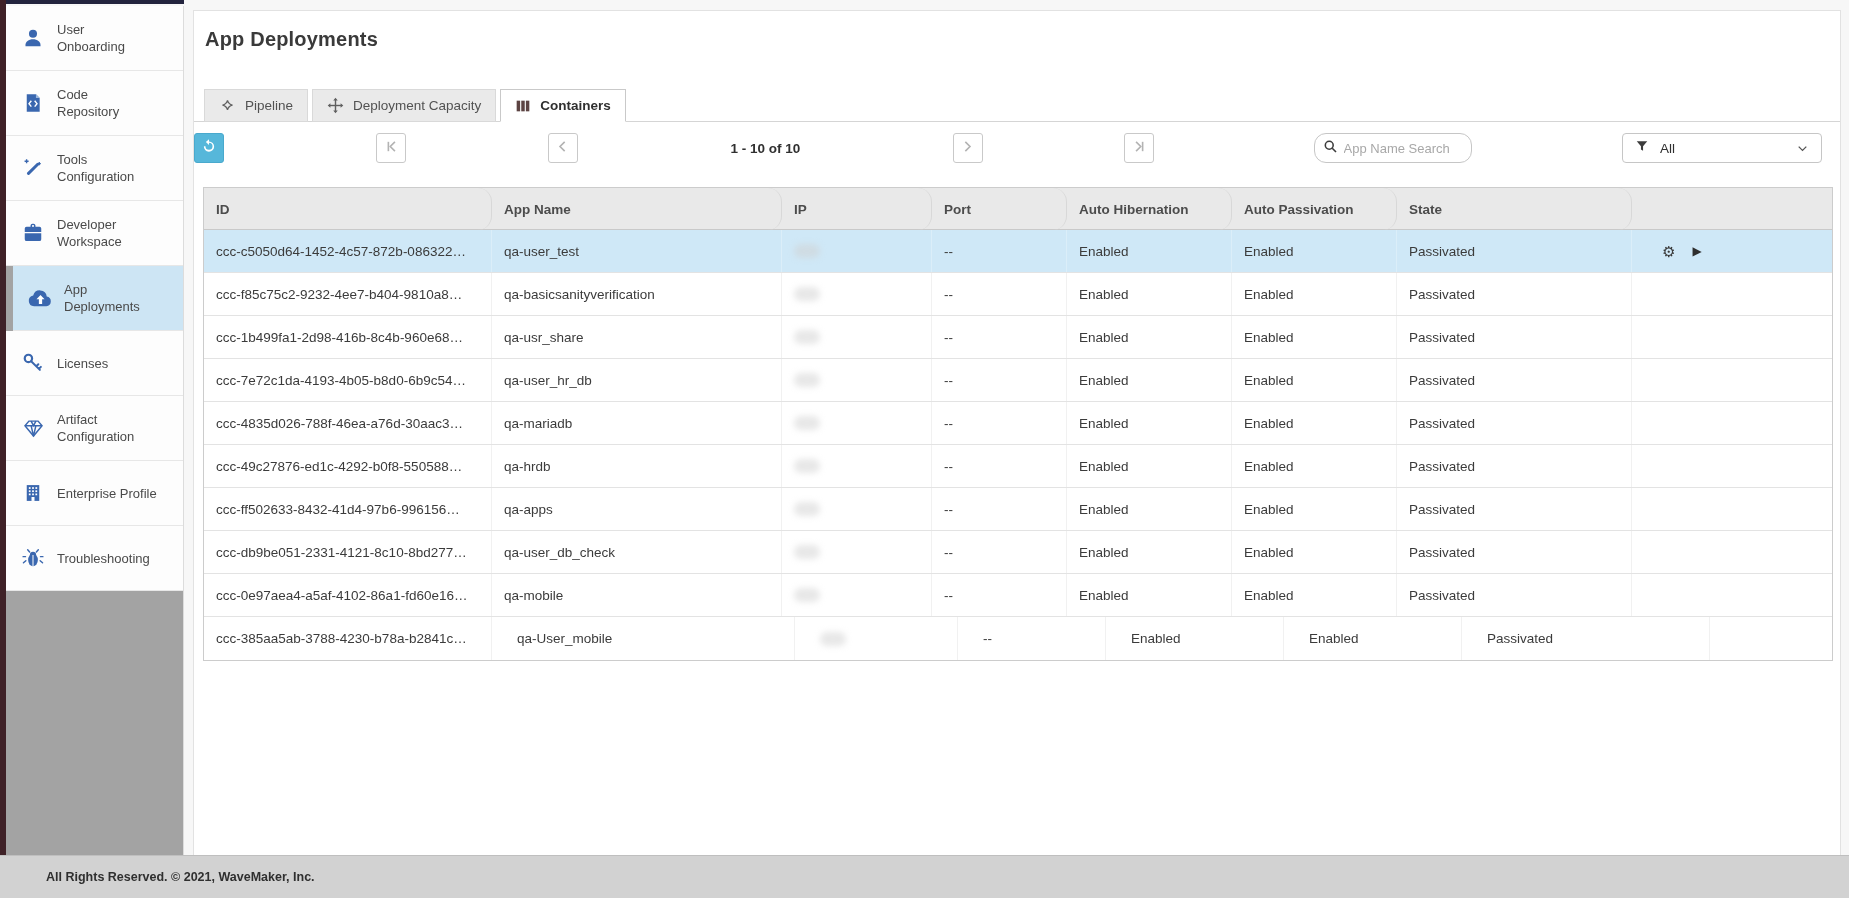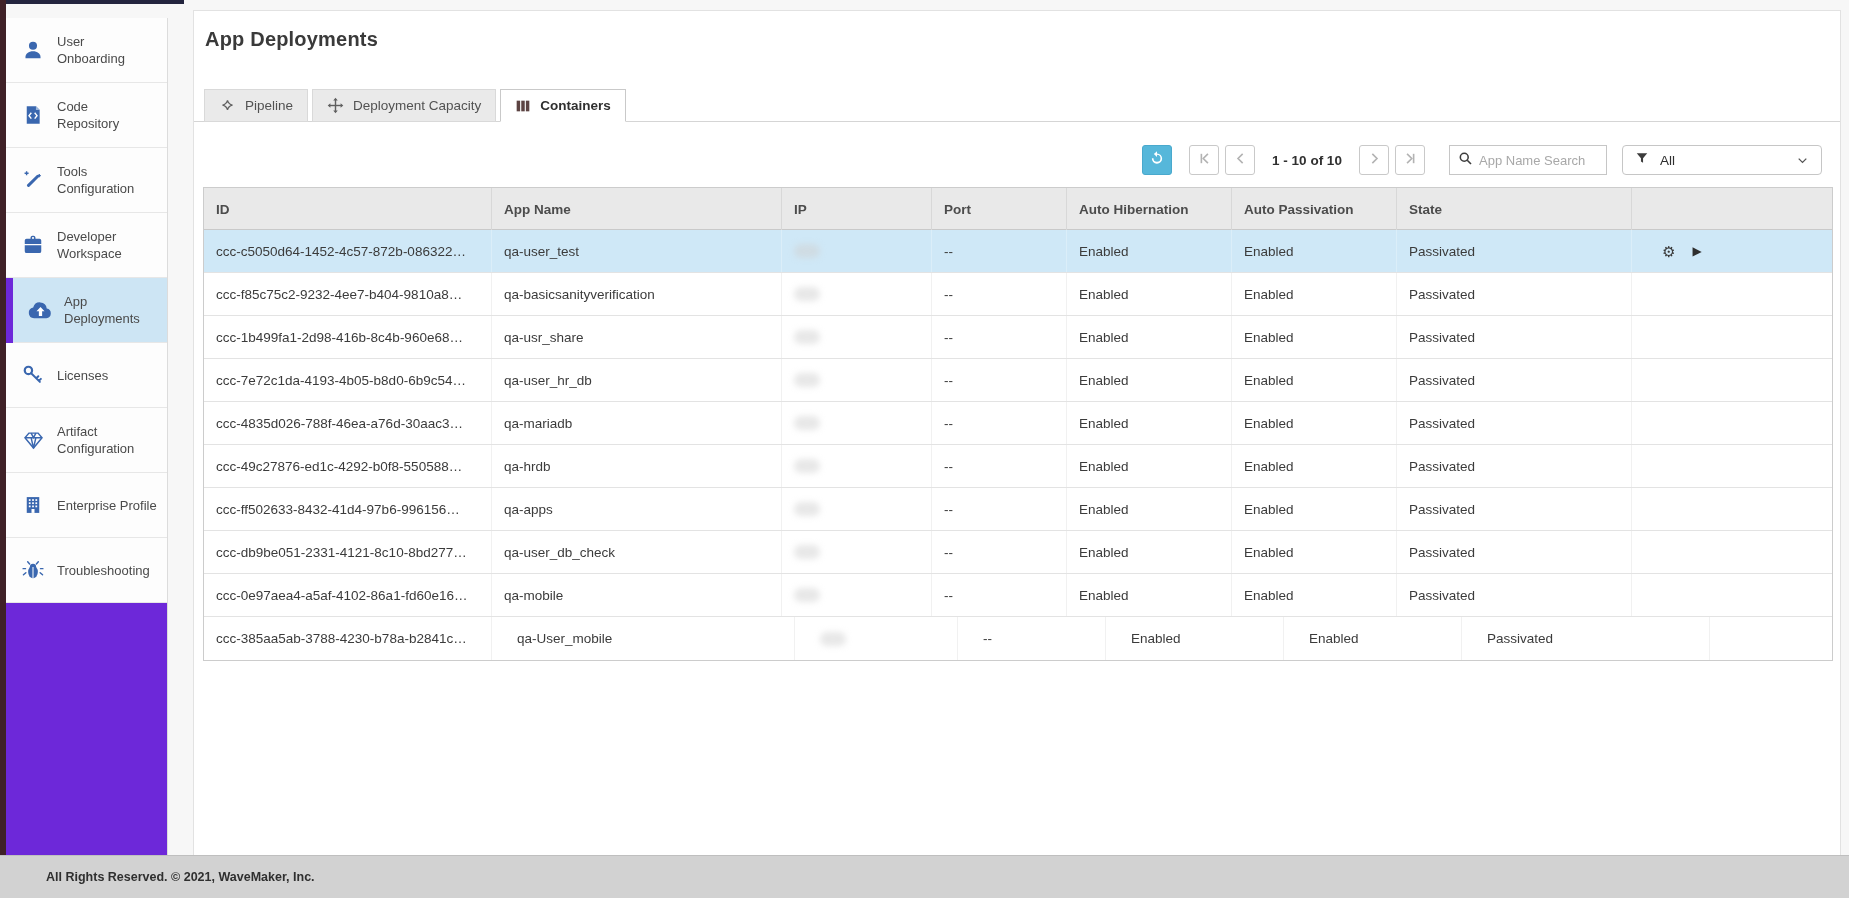--- a/index.html
+++ b/index.html
@@ -7,65 +7,65 @@
   body {
     position:relative; overflow:hidden;
     font-family:"Liberation Sans", sans-serif;
     background:#f7f7f7; color:#3d3d3d;
   }
   
   .left-strip { position:absolute; left:0; top:0; width:6px; height:855px; background:#3f2127; }
   .top-line   { position:absolute; left:6px; top:0; width:178px; height:4px; background:#23243e; }
 
   
-  .sidebar { position:absolute; left:6px; top:18px; width:162px; height:851px;
-             background:#6d28d9; border-right:1px solid #dcdcdc; }
+  .sidebar { position:absolute; left:6px; top:6px; width:178px; height:851px;
+             background:#a3a3a3; border-right:1px solid #dcdcdc; }
   .nav-item { height:65px; display:flex; align-items:center; padding-left:12px;
               border-bottom:1px solid #e7e7e7; cursor:pointer; background:#fdfdfd; }
   .nav-item.selected { background:#cde5f4;margin-left:7px; }
   .nav-icon { width:30px; height:26px; flex:none; display:flex; align-items:center; justify-content:center; margin-right:9px; }
   .nav-label { font-size:13px; color:#4a4a4a; line-height:17px; width:118px; white-space:pre-line; }
 
   
   .card { position:absolute; left:193px; top:10px; width:1648px; height:845px;
           background:#fff; border:1px solid #e2e2e2; border-bottom:none; }
   .page-title { position:absolute; left:11px; top:17px; font-size:20px; font-weight:700; color:#3a3a3a; letter-spacing:.2px; }
 
   
   .tabs { position:absolute; left:10px; top:78px; height:33px; display:flex; gap:4px; z-index:2; }
   .tab { display:flex; align-items:center; gap:9px; padding:1px 14px; height:33px;
          background:#eaeaea; border:1px solid #d9d9d9; font-size:13.5px; color:#525252; cursor:pointer; }
   .tab.active { background:#fff; border-color:#c9c9c9; border-bottom-color:#fff; font-weight:700; color:#2f2f2f; }
   .tab .ticon { display:flex; align-items:center; }
   .tabstrip-line { position:absolute; left:0; right:0; top:110px; border-top:1px solid #d5d5d5; }
 
   
-  .toolbar { position:absolute; left:0; right:0; top:134px; height:30px;
-             display:flex; align-items:center; justify-content:flex-end; padding-right:18px; }
+  .toolbar { position:absolute; left:0; right:0; top:122px; height:30px;
+             display:flex; align-items:center; justify-content:space-between; padding-right:18px; }
   .btn-refresh { width:30px; height:30px; background:#56b7da; border:1px solid #49a9cd; border-radius:3px;
                  display:flex; align-items:center; justify-content:center; cursor:pointer; margin-right:17px; flex:none; }
   .pg-btn { width:30px; height:30px; background:#fff; border:1px solid #c9c9c9; border-radius:3px;
             display:flex; align-items:center; justify-content:center; cursor:pointer; flex:none; }
   .pg-btn.mr { margin-right:6px; }
   .pg-range { width:104px; text-align:center; font-size:13.5px; font-weight:700; color:#303030; flex:none; }
   .gap-lg { margin-right:24px !important; }
-  .search-box { width:158px; height:30px; background:#fff; border:1px solid #c6c6c6; border-radius:0;
+  .search-box { width:158px; height:30px; background:#fff; border:1px solid #c6c6c6; border-radius:12px;
                 display:flex; align-items:center; padding:0 8px; gap:6px; margin-right:15px; flex:none; }
   .search-box input { border:none; outline:none; width:100%; font-size:13px; color:#333; font-family:inherit; background:transparent; }
   .search-box input::placeholder { color:#a8a8a8; }
   .filter-box { width:200px; height:30px; background:#fff; border:1px solid #c6c6c6; border-radius:4px;
                 display:flex; align-items:center; padding:0 12px; gap:11px; cursor:pointer; flex:none; }
   .filter-value { font-size:13.5px; color:#2f2f2f; }
   .filter-box .chev { margin-left:auto; display:flex; align-items:center; }
 
   
   .table { position:absolute; left:9px; top:176px; width:1630px; border:1px solid #cccccc; background:#fff; }
   .thead { display:flex; height:42px; background:#e9e9e9; border-bottom:1px solid #c9c9c9; }
   .th { display:flex; align-items:center; padding-left:12px; font-size:13.5px; font-weight:700; color:#4c4c4c;
-        border-right:1px solid #d8d8d8; height:42px; overflow:hidden; white-space:nowrap; }
+        border-right:1px solid #d8d8d8; height:42px; overflow:hidden; white-space:nowrap;border-radius:14px; }
   .tr { display:flex; height:43px; border-bottom:1px solid #e3e3e3; background:#fff; cursor:pointer; }
   .tr:last-child { border-bottom:none;gap:13px; }
   .tr.selected { background:#cfe8f7; }
   .td { display:flex; align-items:center; padding-left:12px; font-size:13.5px; color:#3b3b3b;
         border-right:1px solid #f1f1f1; overflow:hidden; white-space:nowrap; }
   .tr.selected .td { border-right-color:rgba(255,255,255,.25); }
   .c-id { width:288px; } .c-app_name { width:290px; } .c-ip { width:150px; } .c-port { width:135px; }
   .c-auto_hibernation { width:165px; } .c-auto_passivation { width:165px; } .c-state { width:235px; }
   .c-actions { flex:1; border-right:none; padding-left:30px; gap:17px; }
   .ip-smudge { width:26px; height:14px; border-radius:7px; background:#d0d0d0; filter:blur(3px); opacity:.5; }

